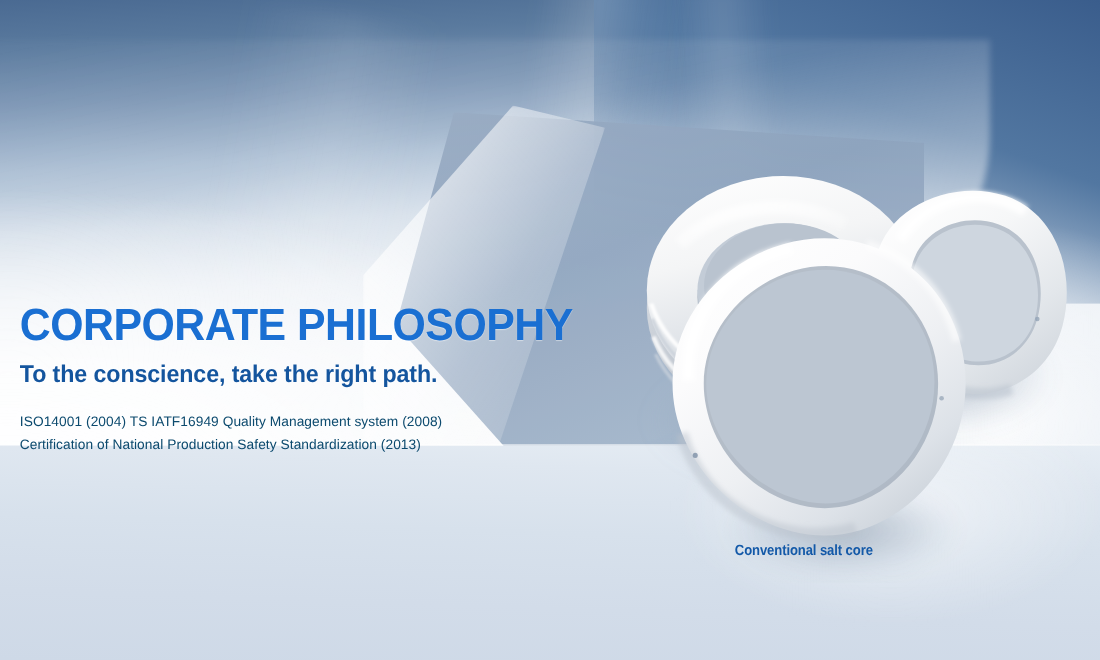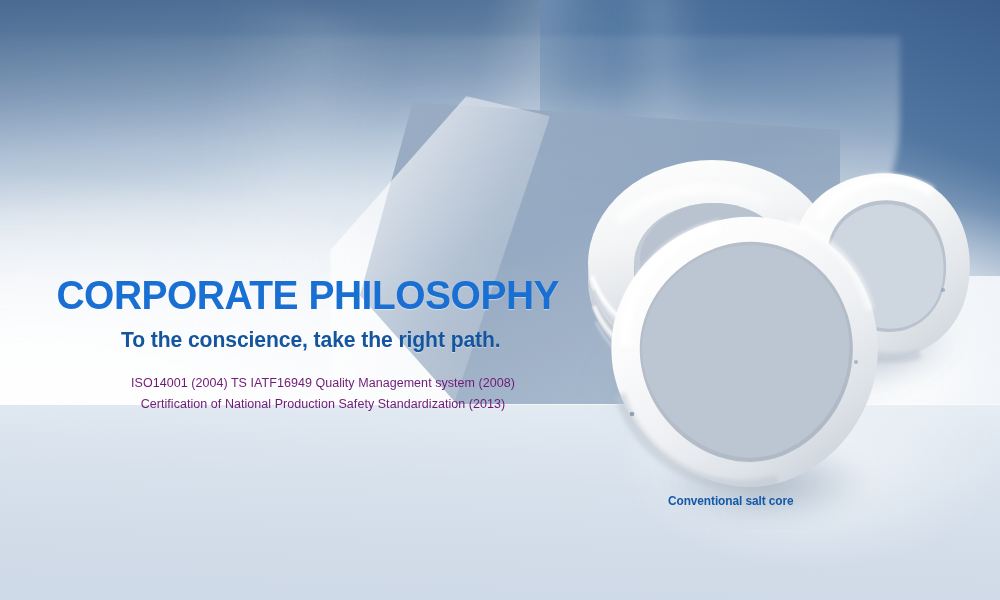--- a/index.html
+++ b/index.html
@@ -198,21 +198,20 @@
     height: 400px;
   }
   .rings svg { display: block; width: 100%; height: 100%; }
 
   
   .copy {
     position: absolute;
     left: 18px;
     top: 274px;
     width: 610px;
-    text-align: center;
   }
   .headline {
     margin: 0;
     font-family: "Liberation Sans", sans-serif;
     font-size: 41px;
     font-weight: 700;
     letter-spacing: -0.5px;
     line-height: 1.06;
     color: #1a6fd2;
     white-space: nowrap;
@@ -232,21 +231,21 @@
     transform-origin: left center;
     text-shadow: 0 1px 1px rgba(255,255,255,0.4);
   }
   .certs {
     margin-top: 20px;
   }
   .cert-line {
     font-family: "Liberation Sans", sans-serif;
     font-size: 12.5px;
     font-weight: 400;
-    color: #701a75;
+    color: #0c4a6e;
     line-height: 21px;
     white-space: nowrap;
     letter-spacing: 0.05px;
   }
 
   .caption {
     position: absolute;
     left: 668px;
     top: 493px;
     font-family: "Liberation Sans", sans-serif;

